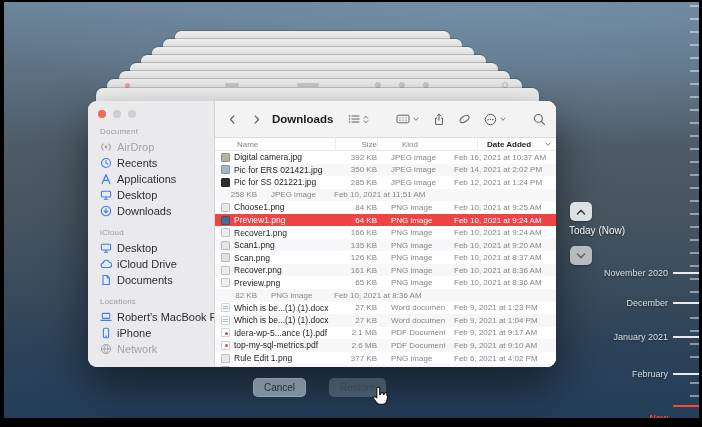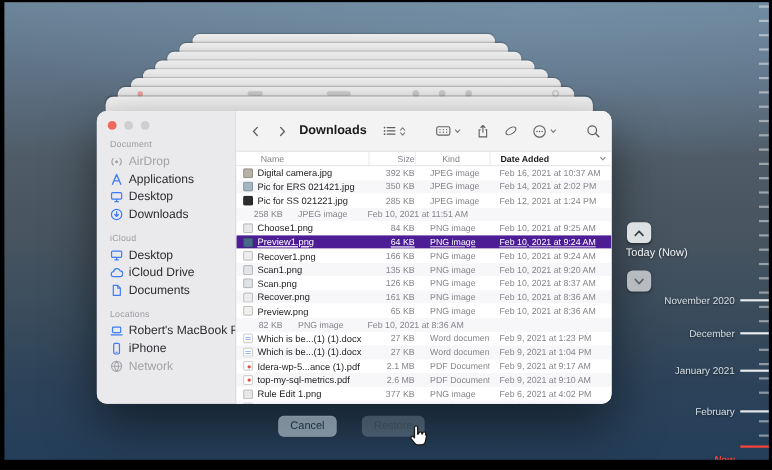--- a/index.html
+++ b/index.html
@@ -39,32 +39,32 @@
   .mini-chev{margin-left:2px;color:#7c7c80;}
   
   #list-header{height:13px;flex:none;display:flex;align-items:center;font-size:8px;color:#83838a;
     border-bottom:1px solid #e7e7e9;position:relative;background:#fff;}
   #list-header .hc{height:100%;display:flex;align-items:center;}
   .col-name{width:120px;flex:none;padding-left:22px;}
   .col-size{width:42px;flex:none;justify-content:flex-end;text-align:right;}
   .col-kind{width:68px;flex:none;padding-left:24px;}
   .col-date{flex:1;padding-left:9px;}
   #list-header .col-size,#list-header .col-kind,#list-header .col-date{border-left:1px solid #ececee;}
-  #list-header .col-date{color:#1d1d1f;font-weight:bold;}
+  #list-header .col-date{color:#1d1d1f;font-weight:bold;margin-left:32px;}
   #sort-chev{position:absolute;right:4px;top:2px;color:#8e8e93;}
   
   #file-rows{flex:1;overflow:hidden;}
   .row{display:flex;align-items:center;height:12.55px;font-size:8px;color:#85858b;background:#fff;}
   .row:nth-child(even){background:#f7f7f9;}
   .row .c-name{width:120px;flex:none;display:flex;align-items:center;gap:4px;padding-left:6px;
     color:#1d1d1f;font-size:8.5px;white-space:nowrap;overflow:hidden;}
   .row .c-size{width:42px;flex:none;text-align:right;white-space:nowrap;}
   .row .c-kind{width:68px;flex:none;padding-left:14px;white-space:nowrap;overflow:hidden;}
   .row .c-date{flex:1;padding-left:9px;white-space:nowrap;overflow:hidden;}
-  .row.selected,.row.selected .c-name{background:#4c1d95;color:#fff;text-decoration:underline;}
+  .row.selected,.row.selected .c-name{background:#ef4444;color:#fff;}
   .file-icon{width:9px;height:9px;flex:none;border-radius:1.5px;border:1px solid rgba(0,0,0,.18);position:relative;}
   .file-icon.word{background:#fff;}
   .file-icon.word::after{content:"";position:absolute;left:1px;right:1px;top:2px;height:4px;
     background:repeating-linear-gradient(180deg,#9db6e8 0 1px,transparent 1px 2px);}
   .file-icon.pdf{background:#fff;}
   .file-icon.pdf::after{content:"";position:absolute;left:2.5px;top:2.5px;width:3px;height:3px;border-radius:50%;background:#e24b40;}
   
   .tm-arrow{position:absolute;width:22px;height:19px;border-radius:5px;display:flex;align-items:center;
     justify-content:center;color:#3c3c3f;box-shadow:0 1px 2px rgba(0,0,0,.35);}
   #tm-up{left:566px;top:200px;background:rgba(231,233,235,.95);}
@@ -119,20 +119,29 @@
         <div id="sidebar-sections">
             <div class="sec-label">Document</div>
             <div class="side-item muted">
               <span class="ic">
                 <svg width="12" height="12" viewBox="0 0 12 12">
                   <circle cx="6" cy="6" r="1.4" fill="currentColor"></circle>
                   <path d="M3 9a4.2 4.2 0 0 1 0-6M9 3a4.2 4.2 0 0 1 0 6" fill="none" stroke="currentColor" stroke-width="1.1" stroke-linecap="round"></path>
                 </svg>
               </span>
               <span>AirDrop</span>
+            </div>
+            <div class="side-item">
+              <span class="ic">
+                <svg width="12" height="12" viewBox="0 0 12 12">
+                  <circle cx="6" cy="6" r="4.5" fill="none" stroke="currentColor" stroke-width="1.1"></circle>
+                  <path d="M6 3.5V6l1.8 1.2" fill="none" stroke="currentColor" stroke-width="1.1" stroke-linecap="round"></path>
+                </svg>
+              </span>
+              <span>Recents</span>
             </div>
             <div class="side-item">
               <span class="ic">
                 <svg width="12" height="12" viewBox="0 0 12 12">
                   <path d="M2.2 10.6 6 1.6l3.8 9M3.5 7.4h5" fill="none" stroke="currentColor" stroke-width="1.2" stroke-linecap="round" stroke-linejoin="round"></path>
                 </svg>
               </span>
               <span>Applications</span>
             </div>
             <div class="side-item">

